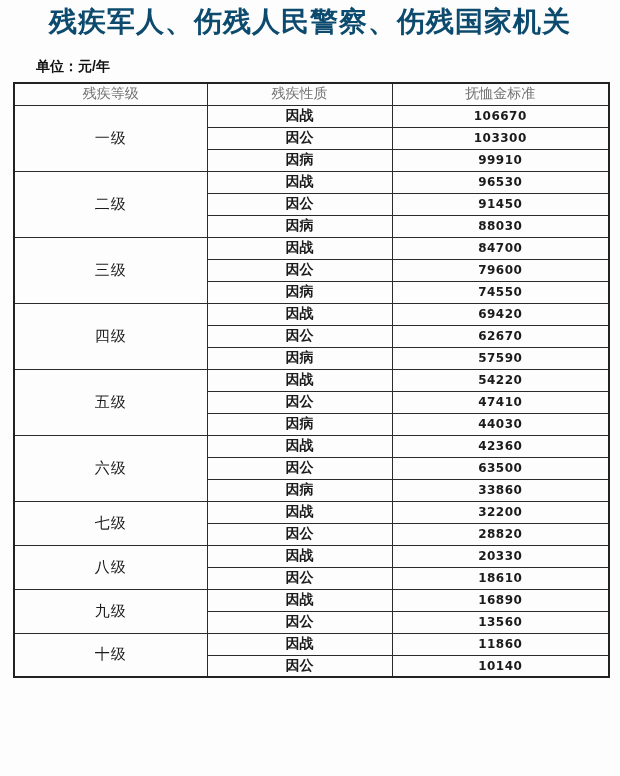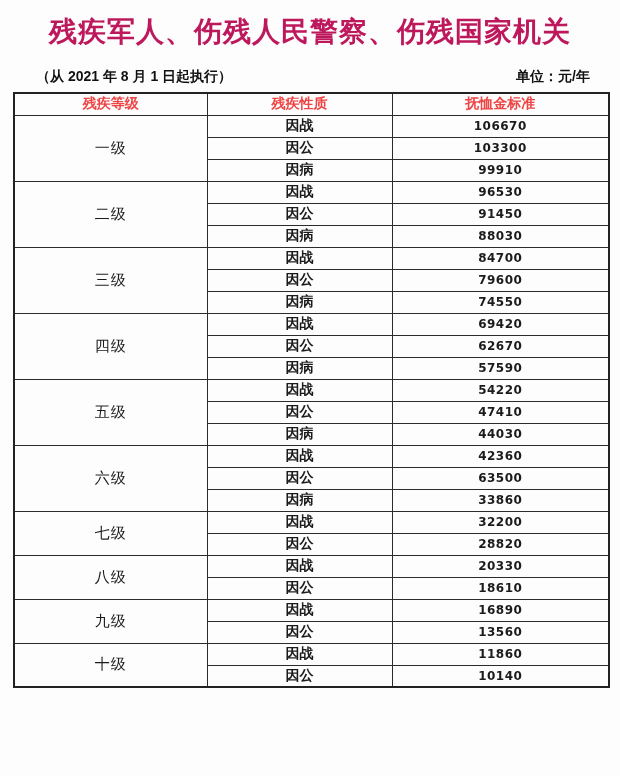--- a/index.html
+++ b/index.html
@@ -14,22 +14,21 @@
     height: 776px;
     background: #fdfdfd;
     overflow: hidden;
   }
   .doc-title {
     text-align: center;
     font-weight: 700;
     font-size: 28px;
     line-height: 44px;
     letter-spacing: 1px;
-    margin-top: 10px;
-    color: #be185d;
+    color: #0c4a6e;
   }
   .doc-title .title-line { display: block; }
   .meta-row {
     display: flex;
     justify-content: space-between;
     align-items: flex-end;
     margin: 14px 30px 6px 36px;
     font-weight: 700;
     font-size: 14px;
     color: #111;
@@ -47,22 +46,22 @@
   table.pension-table td {
     border: 1px solid #2b2b2b;
     text-align: center;
     vertical-align: middle;
     height: 22px;
     padding: 0;
   }
   table.pension-table { border: 2px solid #222; }
   table.pension-table th {
     font-size: 14px;
-    font-weight: 700;
-    color: #ef4444;
+    font-weight: 400;
+    color: #737373;
   }
   td.level-cell {
     font-size: 15px;
     font-weight: 400;
     letter-spacing: 1px;
   }
   td.nature-cell {
     font-size: 14px;
     font-weight: 700;
     font-family: Liberation Serif, serif;
@@ -78,21 +77,20 @@
 </head>
 <body>
 
 <div class="page">
 
   <h1 class="doc-title">
     <span class="title-line">残疾军人、伤残人民警察、伤残国家机关</span>
   </h1>
 
   <div class="meta-row">
-    <span>（从 2021 年 8 月 1 日起执行）</span>
     <span>单位：元/年</span>
   </div>
 
   <table class="pension-table">
     <colgroup>
       <col class="c-level">
       <col class="c-nature">
       <col class="c-amount">
     </colgroup>
     <thead>

